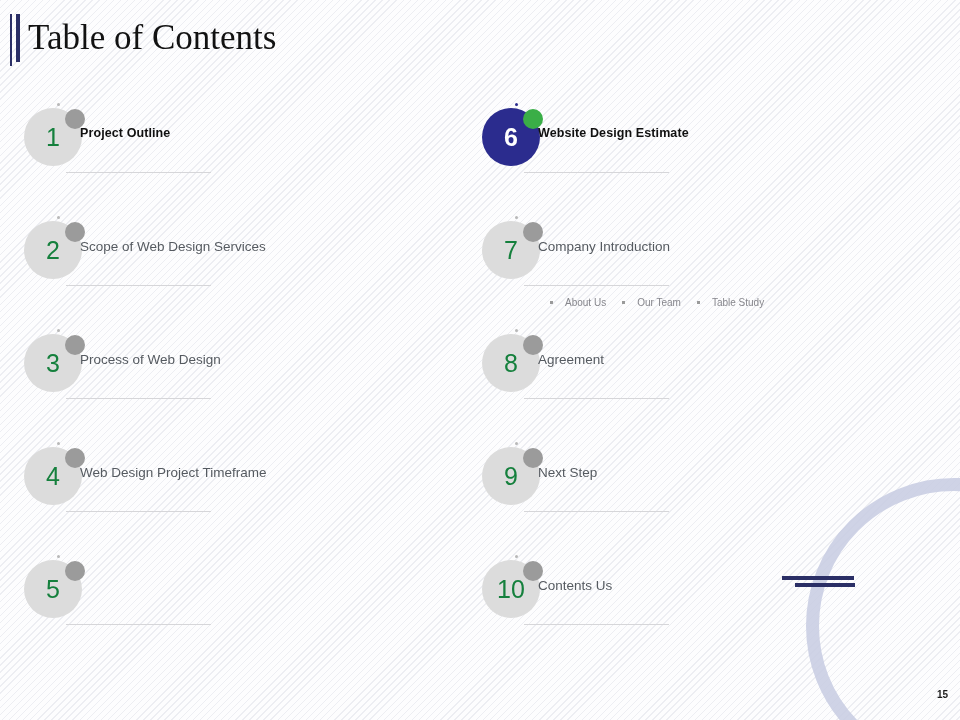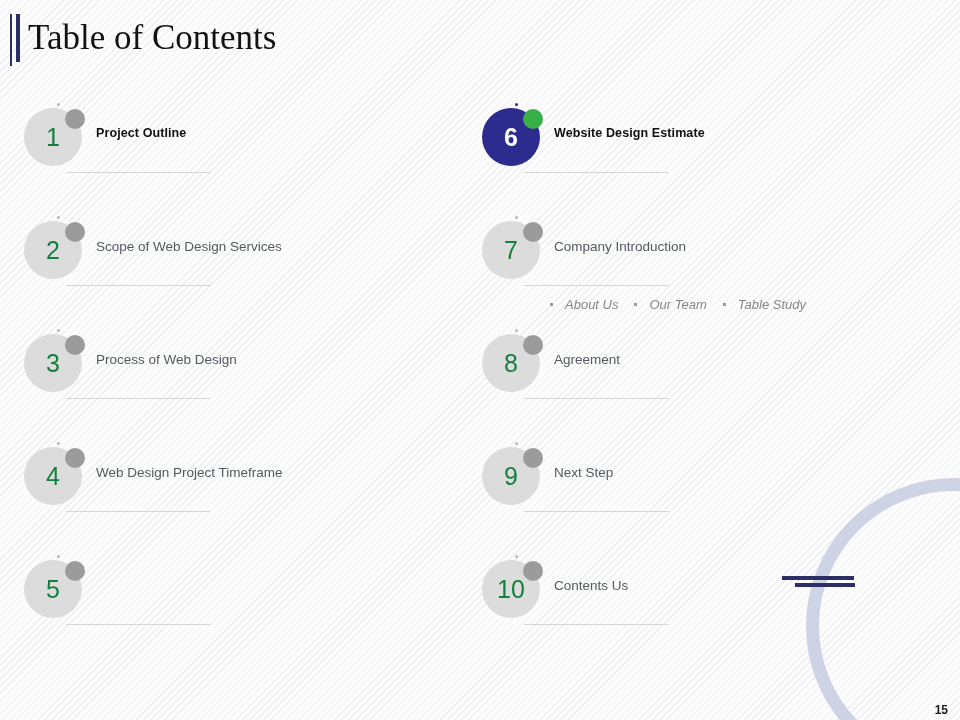--- a/index.html
+++ b/index.html
@@ -167,21 +167,21 @@
   .toc-item.active .badge-dot {
     background: #3aae47;
   }
   .toc-item.active .badge-spark {
     background: #2b2c8e;
   }
 
   
   .item-label {
     position: absolute;
-    left: 72px;
+    left: 56px;
     top: 26px;
     font-size: 13.5px;
     font-weight: 400;
     color: #555a60;
     white-space: nowrap;
   }
   .toc-item.active .item-label,
   .toc-item.bold .item-label {
     font-weight: 700;
     color: #111111;
@@ -209,33 +209,32 @@
     white-space: nowrap;
   }
   .sub-bullet {
     width: 3px;
     height: 3px;
     background: #9a9a9a;
     margin-right: 12px;
     flex: none;
   }
   .sub-label {
-    font-size: 13px;
+    font-size: 10px;
     color: #86868c;
     margin-right: 16px;
     white-space: nowrap;
-    font-style: italic;
   }
 
   
   .page-number {
     position: absolute;
     right: 12px;
-    bottom: 3px;
-    font-size: 12px;
+    bottom: 20px;
+    font-size: 10px;
     font-weight: 700;
     color: #1b1b1b;
   }
 </style>
 </head>
 <body>
 
 <div class="slide">
 
   <div class="deco-arc"></div>

